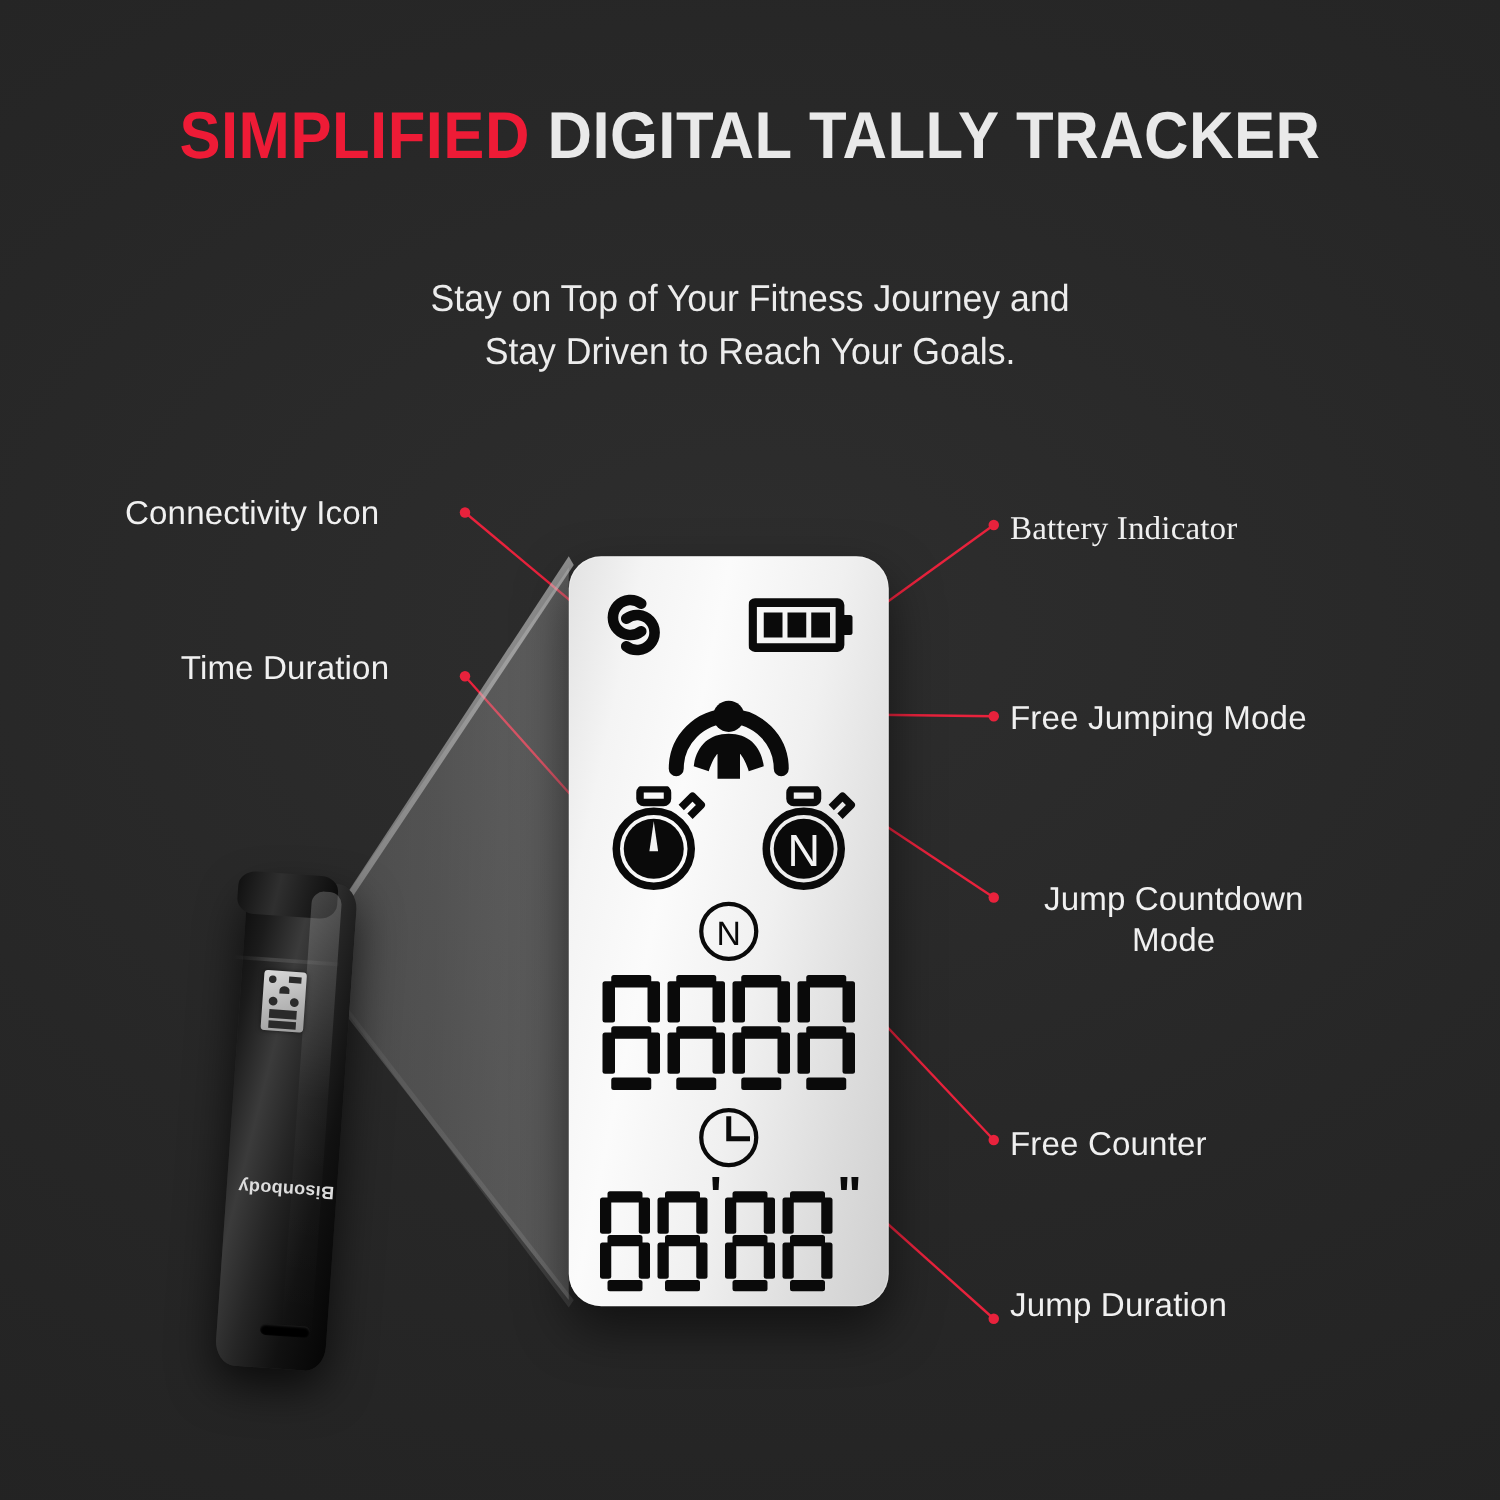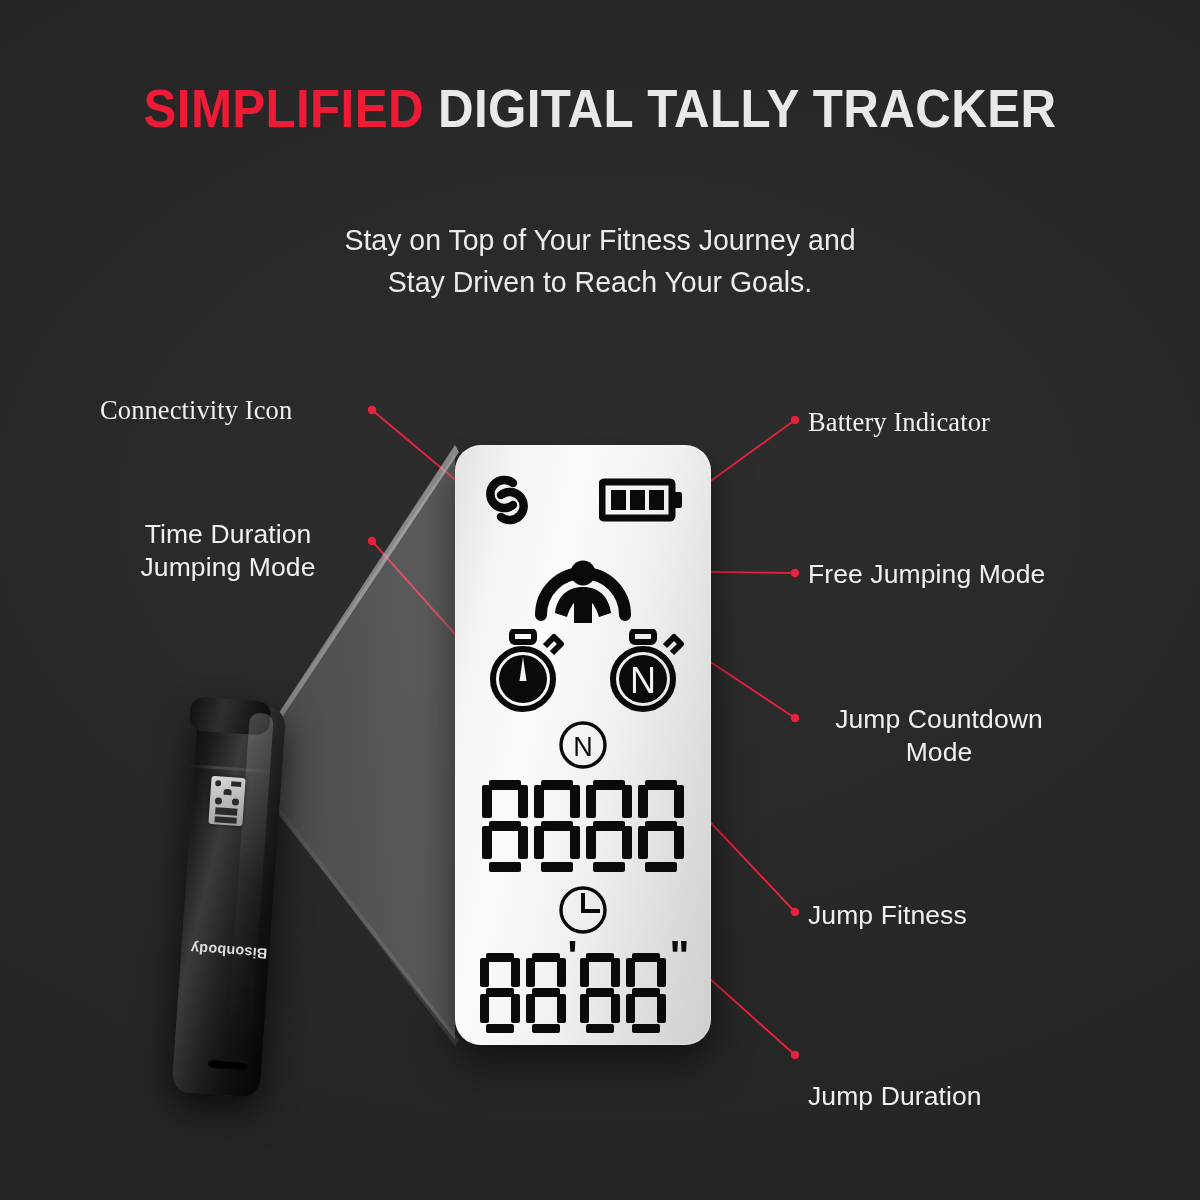--- a/index.html
+++ b/index.html
@@ -25,27 +25,27 @@
     position:absolute;left:0;top:219px;width:1200px;text-align:center;
     font-size:30px;line-height:42px;color:#ececec;font-weight:normal;
     transform:scaleX(.95);transform-origin:50% 50%;
   }
   
   .callout{
     position:absolute;color:#f0f0f0;font-size:26.5px;line-height:33px;
     white-space:nowrap;letter-spacing:.1px;
   }
   .callout.c2{white-space:normal;}
-  .lbl-conn{left:100px;top:394px;font-family:Liberation Serif, serif;}
+  .lbl-conn{left:100px;top:394px;}
   .lbl-time{left:100px;top:518px;width:256px;text-align:center;}
   .lbl-batt{left:808px;top:406px;font-family:Liberation Serif, serif;}
   .lbl-free{left:808px;top:558px;}
   .lbl-jcd {left:808px;top:703px;width:262px;text-align:center;}
   .lbl-jc  {left:808px;top:899px;}
-  .lbl-jd  {left:808px;top:1080px;}
+  .lbl-jd  {left:808px;top:1028px;}
   
   #leaders{position:absolute;left:0;top:0;width:1200px;height:1200px;}
   
   #handle{position:absolute;left:185px;top:705px;width:88px;height:390px;}
   .hbody{
     position:absolute;left:0;top:0;width:88px;height:390px;border-radius:16px/20px;
     background:linear-gradient(100deg,#0d0d0d 0%,#1b1b1b 14%,#3b3b3b 34%,#262626 52%,#111 74%,#050505 100%);
     transform:rotate(4deg);transform-origin:50% 50%;
     box-shadow:0 14px 36px rgba(0,0,0,.7);
   }
@@ -165,29 +165,28 @@
       <circle cx="637" cy="571" r="4.4"></circle>
       <circle cx="697" cy="653" r="4.4"></circle>
       <circle cx="697" cy="808" r="4.4"></circle>
       <circle cx="700" cy="970" r="4.4"></circle>
     </g>
   </svg>
 
   <div class="callout lbl-conn">Connectivity Icon</div>
   <div class="callout c2 lbl-time">
     <div>Time Duration</div>
-    <div>Jumping Mode</div>
   </div>
   <div class="callout lbl-batt">Battery Indicator</div>
   <div class="callout c2 lbl-jcd">
     <div>Jump Countdown</div>
     <div>Mode</div>
   </div>
   <div class="callout lbl-free">Free Jumping Mode</div>
-  <div class="callout lbl-jc">Jump Fitness</div>
+  <div class="callout lbl-jc">Free Counter</div>
   <div class="callout lbl-jd">Jump Duration</div>
 
   <svg id="beam" viewBox="0 0 520 640">
     <defs>
       <linearGradient id="bg1" x1="0" y1="0" x2="1" y2="0">
         <stop offset="0" stop-color="#6a6a6a" stop-opacity=".50"></stop>
         <stop offset="0.45" stop-color="#8e8e8e" stop-opacity=".40"></stop>
         <stop offset="1" stop-color="#cfcfcf" stop-opacity=".30"></stop>
       </linearGradient>
       <linearGradient id="bg2" x1="0" y1="0" x2="1" y2="0">

